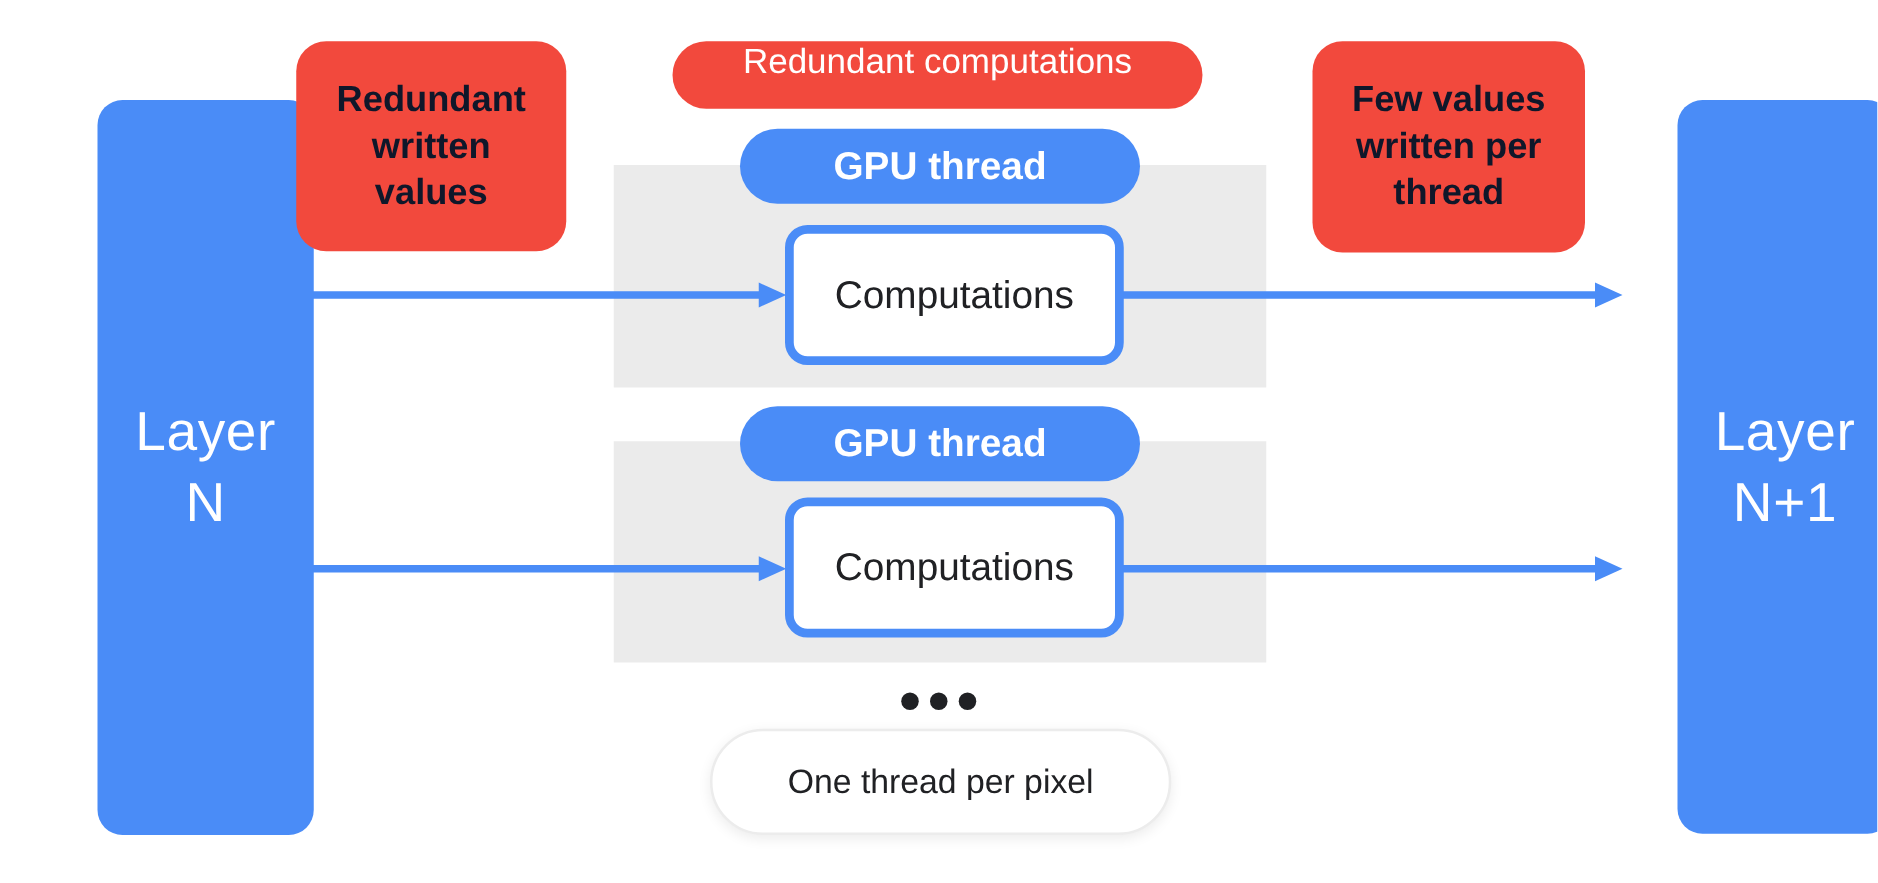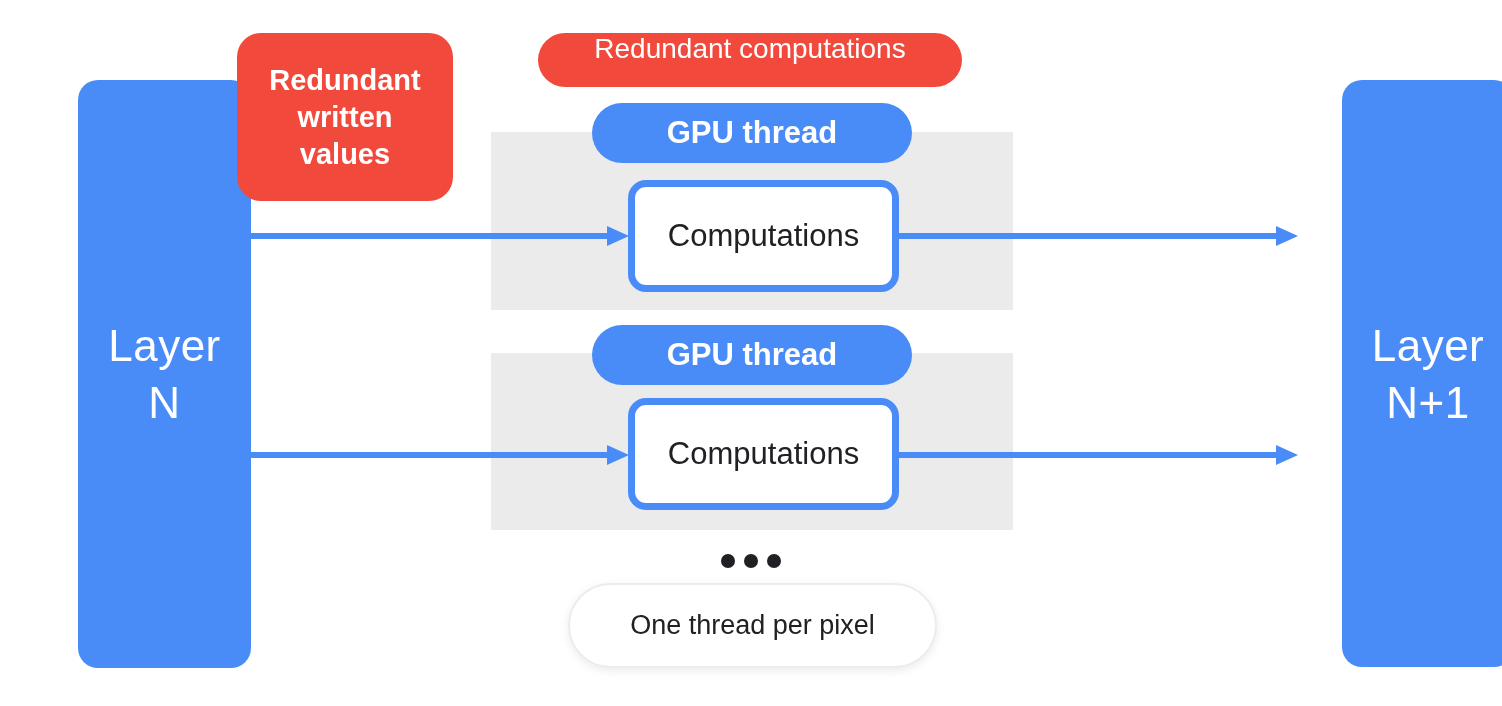--- a/index.html
+++ b/index.html
@@ -30,21 +30,21 @@
     text-align:center;
     margin-left:44px;
   }
   .layer-left{left:34px;top:80px;width:173px;height:588px;}
   .layer-right{left:1298px;top:80px;width:172px;height:587px;}
 
   
   .callout{
     background:var(--red);
     border-radius:24px;
-    color:#ffffff;font-weight:bold;
+    color:#0f172a;font-weight:bold;
     font-size:29px;line-height:37px;
     display:flex;flex-direction:column;
     align-items:center;justify-content:center;
     text-align:center;
   }
   .callout-memory{left:237px;top:33px;width:216px;height:168px;}
   .callout-writes{left:1050px;top:33px;width:218px;height:169px;}
   .callout-pill{
     left:538px;top:33px;width:424px;height:54px;
     border-radius:27px;
@@ -144,20 +144,25 @@
   </div>
 
   <div class="abs callout callout-memory">
     <span>Redundant</span>
     <span>written</span>
     <span>values</span>
   </div>
   <div class="abs callout-pill">
     <span>Redundant computations</span>
   </div>
+  <div class="abs callout callout-writes">
+    <span>Few values</span>
+    <span>written per</span>
+    <span>thread</span>
+  </div>
 
   <div class="abs gpu-pill gpu-pill-1">
     <span>GPU thread</span>
   </div>
   <div class="abs gpu-pill gpu-pill-2">
     <span>GPU thread</span>
   </div>
 
   <div class="abs comp comp-1">
     <span>Computations</span>

